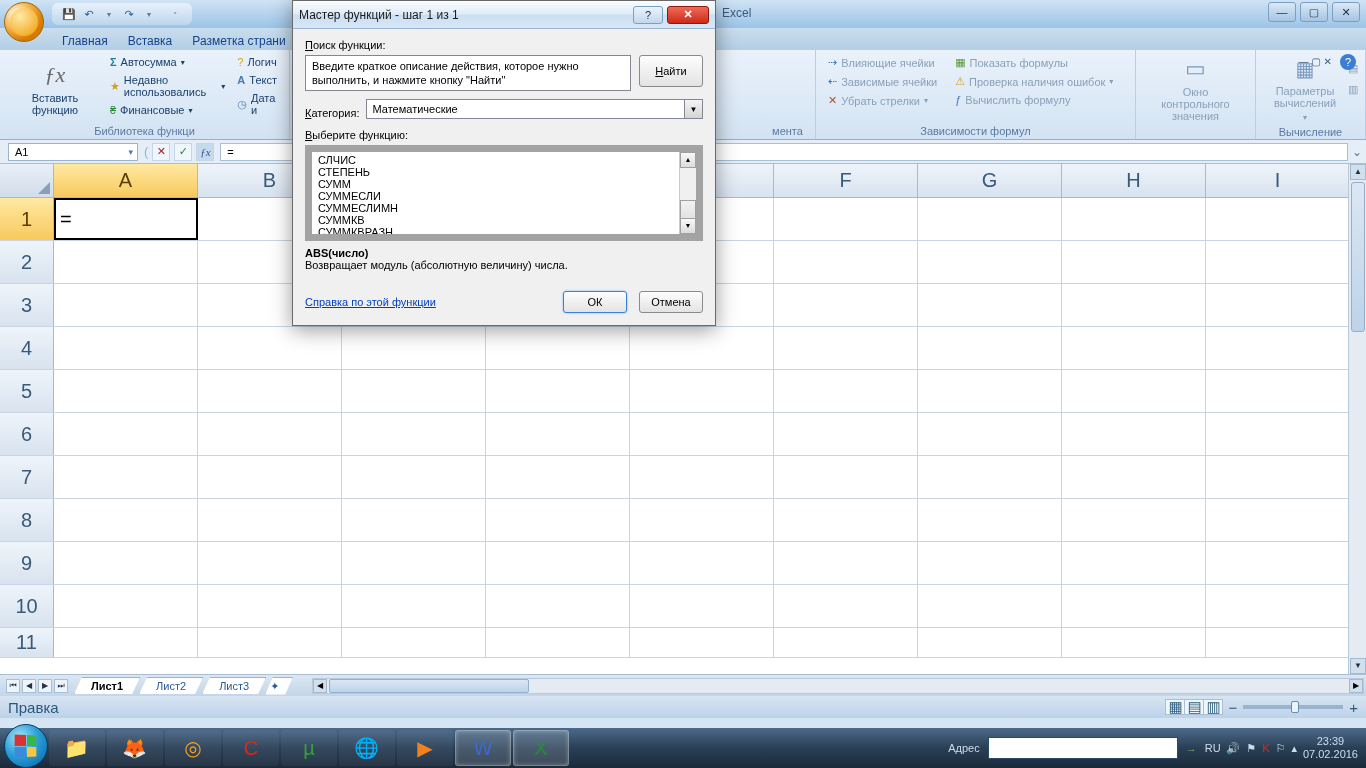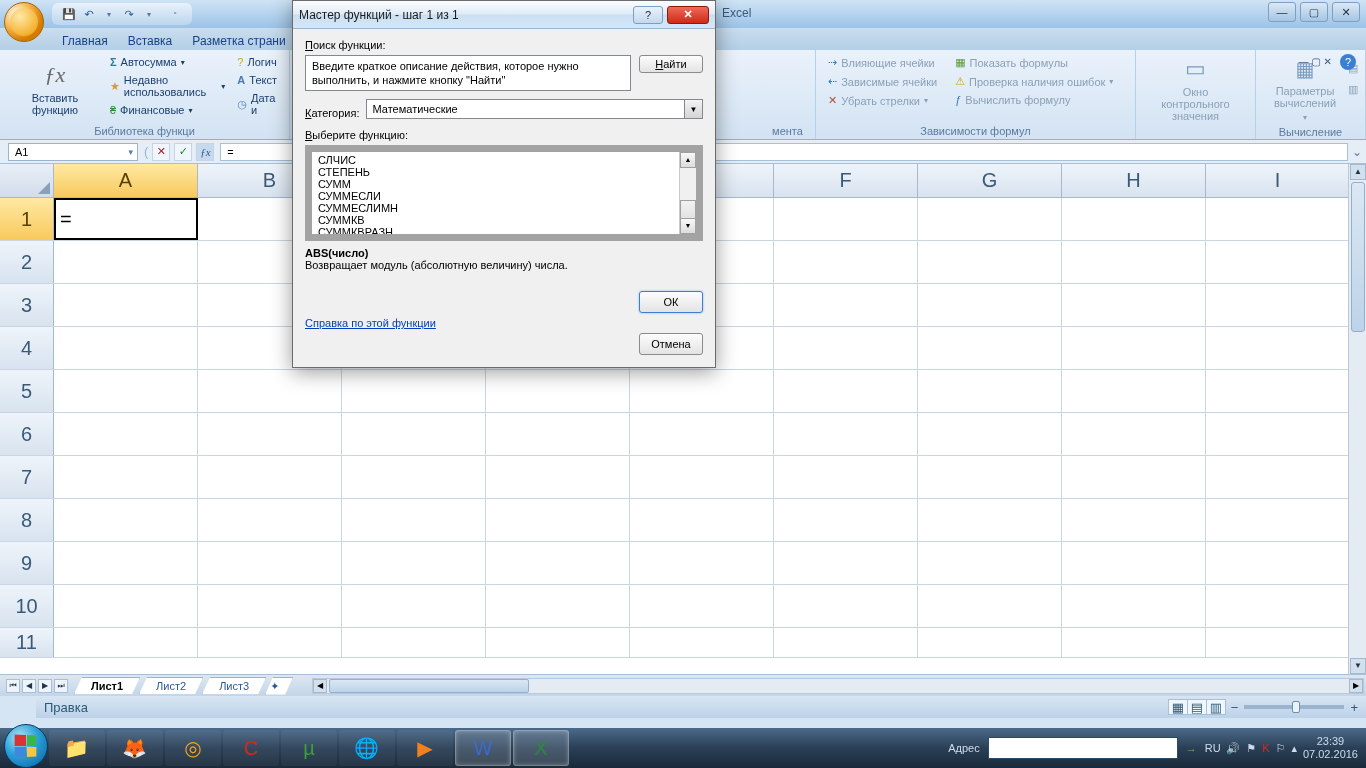--- a/index.html
+++ b/index.html
@@ -64,21 +64,21 @@
 .sheet-nav { display:flex; gap:2px; padding:0 6px; }
 .sheet-nav span { width:14px; height:14px; background:#eef4fb; border:1px solid #a8bfd6; font-size:8px; display:flex; align-items:center; justify-content:center; color:#234; }
 .stab { padding:2px 12px; font-size:11px; background:#fff; border:1px solid #9ab4cf; border-bottom:none; margin-right:-1px; color:#2a5a96; clip-path: polygon(8px 0, 100% 0, calc(100% - 8px) 100%, 0 100%); padding-left:16px; padding-right:16px; }
 .stab.active { font-weight:bold; color:#000; }
 .stab.new { width:28px; padding:2px 4px; }
 .hscroll { flex:1; margin-left:20px; margin-right:2px; background:#e4ebf3; height:16px; border:1px solid #b8c9db; position:relative; }
 .hscroll .arr { position:absolute; width:14px; height:14px; background:#d2dfed; border:1px solid #a2b9d0; top:0; font-size:8px; text-align:center; line-height:12px; }
 .hscroll .thumb { position:absolute; left:16px; top:0; height:14px; width:200px; background:linear-gradient(#dbe7f3,#bdd3e9); border:1px solid #94afc9; border-radius:2px; }
 
 
-.statusbar { height:22px; background:linear-gradient(#d8e5f2,#bcd2e9); display:flex; align-items:center; justify-content:space-between; padding:0 8px; font-size:13px; color:#2a5a7a;margin-left:36px; }
+.statusbar { height:22px; background:linear-gradient(#d8e5f2,#bcd2e9); display:flex; align-items:center; justify-content:space-between; padding:0 8px; font-size:15px; color:#2a5a7a; }
 .zoom { display:flex; align-items:center; gap:6px; }
 .zoom .slider { width:100px; height:4px; background:#9ab4cf; position:relative; }
 .zoom .slider .th { position:absolute; left:48px; top:-4px; width:8px; height:12px; background:#eaf2fb; border:1px solid #6a8db0; border-radius:2px; }
 .view-btns { display:flex; }
 .view-btns span { width:20px; height:16px; border:1px solid #a8bfd6; background:#eff6fd; margin-right:-1px; display:flex; align-items:center; justify-content:center; }
 
 
 .taskbar { position:absolute; bottom:0; left:0; right:0; height:40px; background:linear-gradient(#4b6a89,#2a3f56 50%,#1a2a3a); display:flex; align-items:center; }
 .start-orb { width:44px; height:44px; border-radius:50%; background:radial-gradient(circle at 35% 30%,#a8e6f5,#2a9fd8 45%,#0a5ea0); border:1px solid #0a3a60; margin-left:4px; margin-top:-4px; display:flex; align-items:center; justify-content:center; }
 .win-flag { width:22px; height:22px; display:grid; grid-template-columns:1fr 1fr; grid-template-rows:1fr 1fr; gap:1px; transform: perspective(40px) rotateY(10deg); }
@@ -112,21 +112,21 @@
 .func-list-inner { flex:1; padding:2px 4px; }
 .func-item { padding:0 2px; font-size:11px; }
 .func-scroll { width:17px; background:#f0f0f0; border-left:1px solid #cacaca; position:relative; }
 .func-scroll .a { height:16px; background:linear-gradient(#f8f8f8,#dcdcdc); border:1px solid #a0a0a0; font-size:7px; text-align:center; line-height:14px; }
 .func-scroll .th { height:30px; margin:0; background:linear-gradient(#f2f2f2,#d8d8d8); border:1px solid #a0a0a0;}
 .func-scroll .track { height:32px; }
 .func-desc { margin:6px 0 20px; }
 .func-desc b { font-weight:bold; }
 .dlg-footer { display:flex; align-items:center; }
 .help-link { color:#0040c0; text-decoration:underline; cursor:pointer; }
-.dlg-footer .btns { margin-left:auto; display:flex; gap:20px;flex-direction:column; }
+.dlg-footer .btns { margin-left:auto; display:flex; gap:12px; }
 .underline-char { text-decoration: underline; }
 </style>
 </head>
 <body>
 
 <div class="titlebar">
   <div class="office-orb">
       <div class="office-orb-inner"></div>
     </div>
   <div class="qat">
@@ -505,21 +505,21 @@
     <span class="dlg-title">Мастер функций - шаг 1 из 1</span>
     <div class="dlg-tb-btns">
       <div class="dlg-tb-btn help">?</div>
       <div class="dlg-tb-btn close">✕</div>
     </div>
   </div>
   <div class="dlg-body">
     <div class="dlg-label"><span class="underline-char">П</span><span>оиск функции:</span></div>
     <div class="search-row">
       <textarea class="search-box" style="">Введите краткое описание действия, которое нужно выполнить, и нажмите кнопку "Найти"</textarea>
-      <button class="btn" style="height:18px"><span class="underline-char">Н</span><span>айти</span></button>
+      <button class="btn" style="height:32px"><span class="underline-char">Н</span><span>айти</span></button>
     </div>
     <div class="cat-row">
       <span><span class="underline-char">К</span><span>атегория:</span></span>
       <div class="cat-select">
         <span>Математические</span>
         <div class="dd">▼</div>
       </div>
     </div>
     <div class="dlg-label"><span class="underline-char">В</span><span>ыберите функцию:</span></div>
     <div class="func-list">

